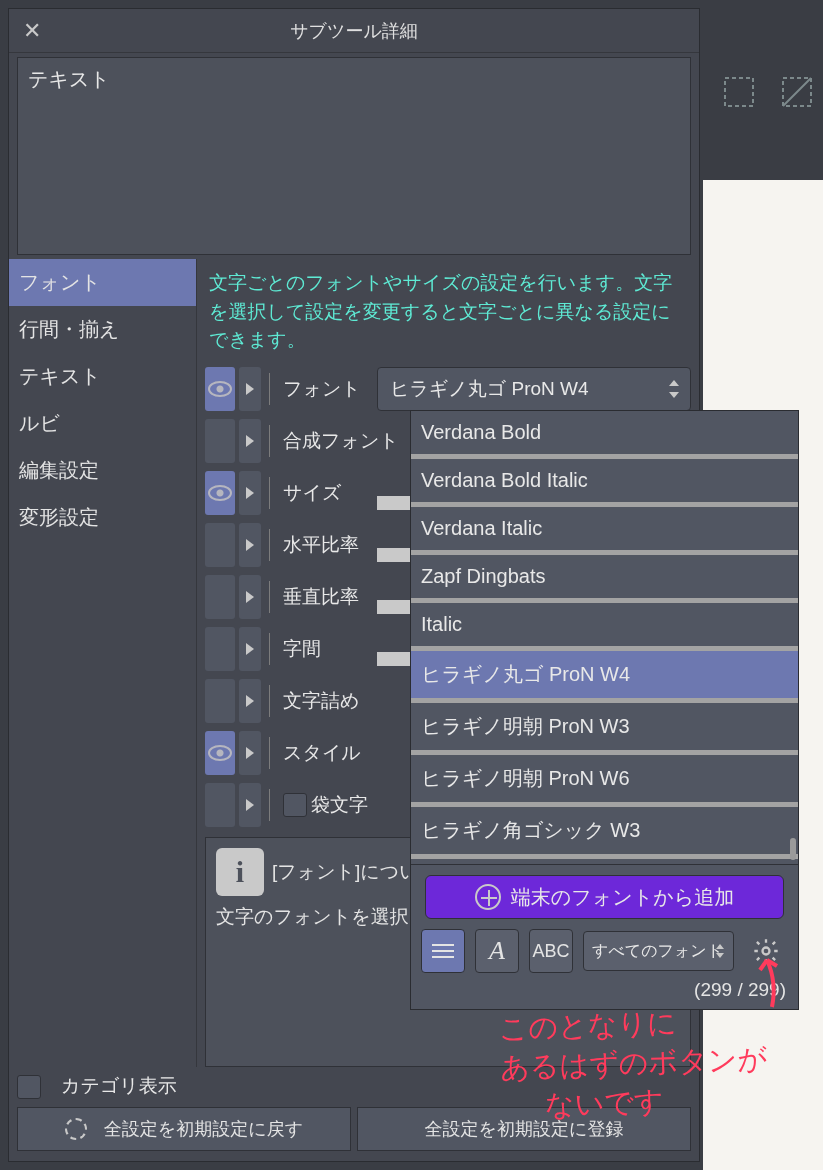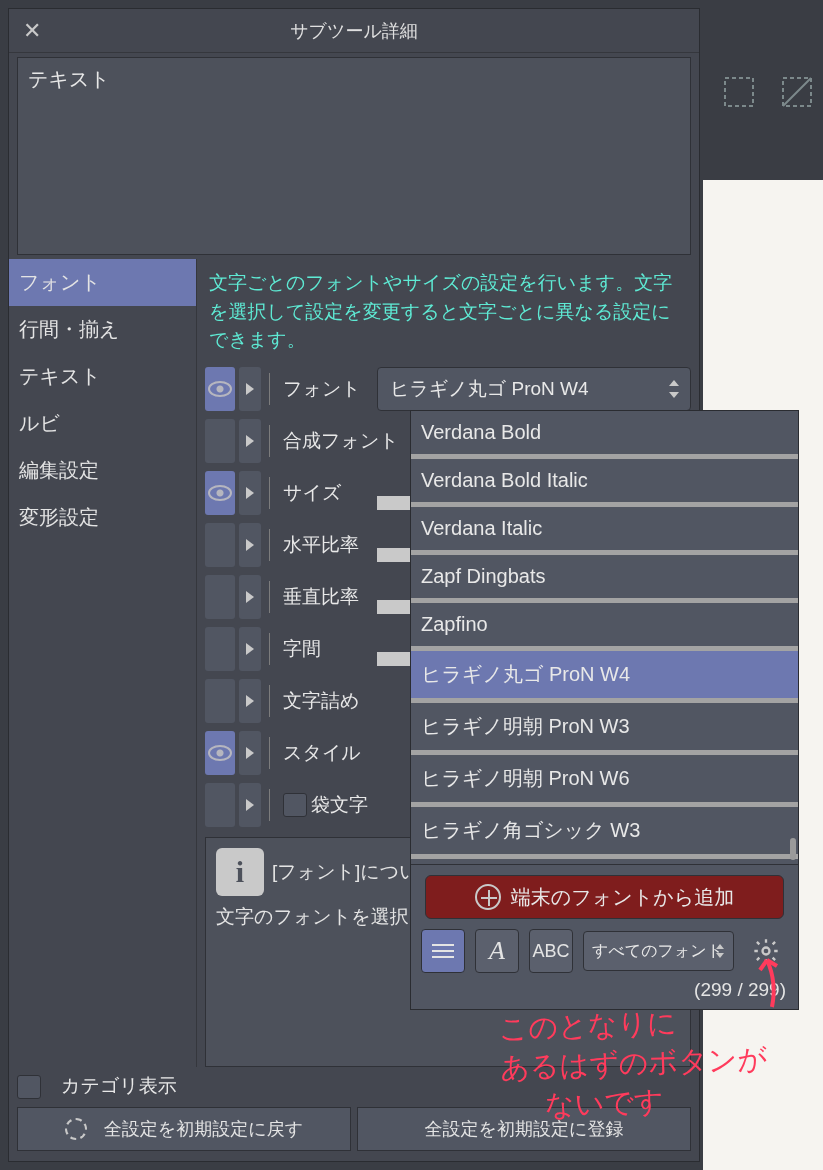--- a/index.html
+++ b/index.html
@@ -153,21 +153,21 @@
   padding: 10px 10px; font-size: 20px; color: #e8e8e8;
   border-bottom: 5px solid #a3a3a3;
 }
 .font-item.selected { background: #6d78b0; }
 .scroll-thumb {
   position: absolute; right: 2px; bottom: 4px; width: 6px; height: 22px;
   background: #9a9a9a; border-radius: 3px;
 }
 .add-btn-wrap { padding: 10px 14px; }
 .add-btn {
-  height: 44px; background: #7f1d1d; border: 1px solid #2f3137;
+  height: 44px; background: #6d28d9; border: 1px solid #2f3137;
   border-radius: 6px; display: flex; align-items: center; justify-content: center;
   gap: 10px; font-size: 20px;
 }
 .plus-icon {
   width: 26px; height: 26px; border: 2px solid #c9c9c9; border-radius: 50%;
   position: relative;
 }
 .plus-icon::before, .plus-icon::after {
   content: ""; position: absolute; background: #c9c9c9;
 }
@@ -360,21 +360,21 @@
     </div>
   </div>
 </div>
 
 <div class="popup">
   <div class="font-listbox">
     <div class="font-item"><span>Verdana Bold</span></div>
     <div class="font-item"><span>Verdana Bold Italic</span></div>
     <div class="font-item"><span>Verdana Italic</span></div>
     <div class="font-item"><span>Zapf Dingbats</span></div>
-    <div class="font-item"><span>Zapfino</span></div>
+    <div class="font-item"><span>Italic</span></div>
     <div class="font-item selected"><span>ヒラギノ丸ゴ ProN W4</span></div>
     <div class="font-item"><span>ヒラギノ明朝 ProN W3</span></div>
     <div class="font-item"><span>ヒラギノ明朝 ProN W6</span></div>
     <div class="font-item"><span>ヒラギノ角ゴシック W3</span></div>
     <div class="font-item"><span>ヒラギノ角ゴシック W6</span></div>
     <div class="scroll-thumb"></div>
   </div>
   <div class="add-btn-wrap">
     <div class="add-btn">
       <span class="plus-icon"></span>

